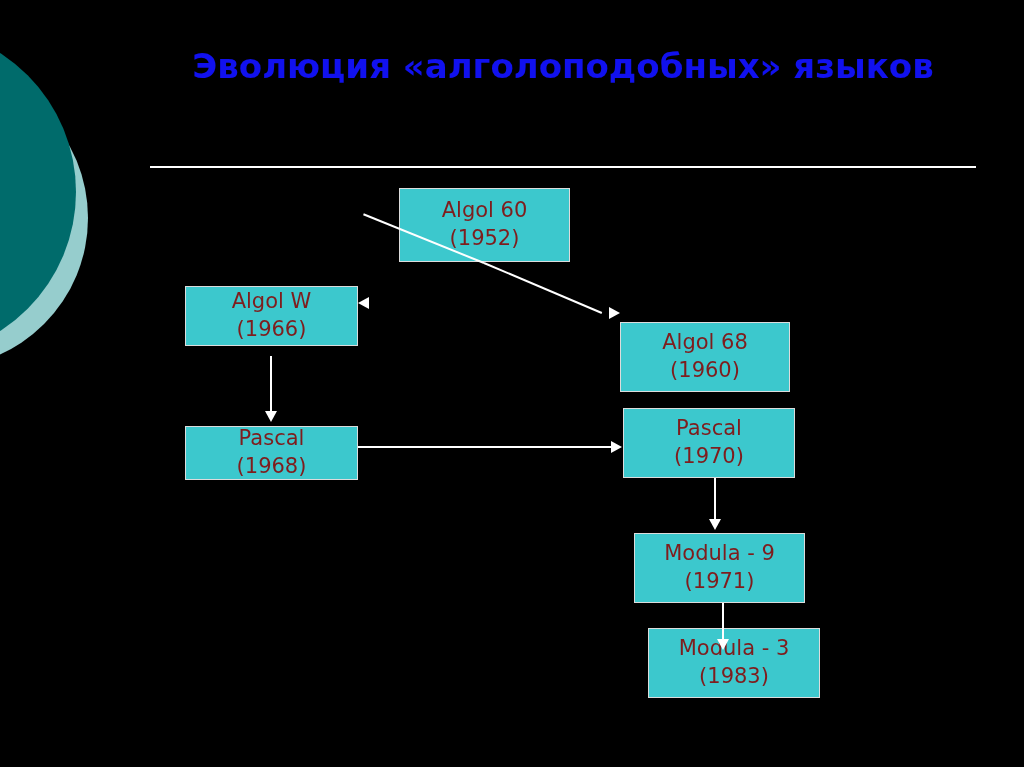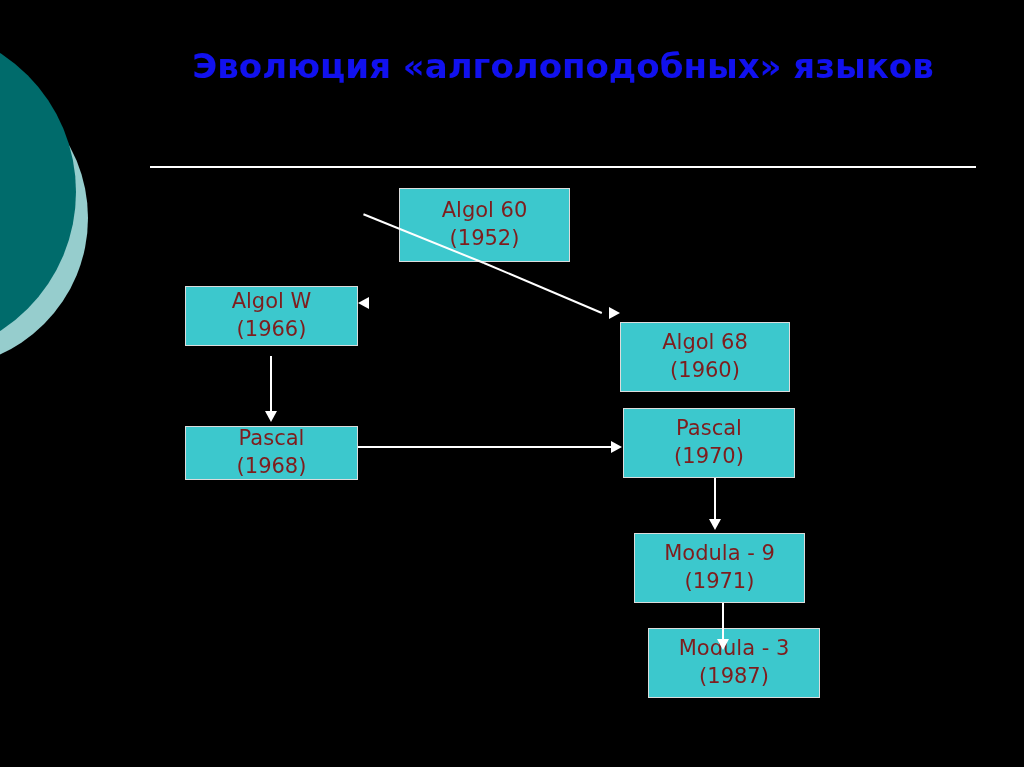--- a/index.html
+++ b/index.html
@@ -152,21 +152,21 @@
     <span class="node-year">(1970)</span>
   </div>
 
   <div class="node" id="node-modula2" style="left:634px; top:533px; width:171px; height:70px;">
     <span class="node-name">Modula - 9</span>
     <span class="node-year">(1971)</span>
   </div>
 
   <div class="node" id="node-modula3" style="left:640px; top:628px; width:172px; height:70px;margin-left:8px;">
     <span class="node-name">Modula - 3</span>
-    <span class="node-year">(1987)</span>
+    <span class="node-year">(1983)</span>
   </div>
 
   <div class="conn-diag" id="edge-algol60-algolw" style="left:484px; top:262px; width:130px; transform: rotate(202deg);"></div>
   <div class="arrowhead arrow-left" id="arrow-algolw" style="left:358px; top:297px;"></div>
 
   <div class="conn-diag" id="edge-algol60-algol68" style="left:484px; top:262px; width:128px; transform: rotate(23deg);"></div>
   <div class="arrowhead arrow-right" id="arrow-algol68" style="left:609px; top:307px;"></div>
 
   <div class="conn" id="edge-algolw-pascal" style="left:270px; top:356px; width:2px; height:57px;"></div>
   <div class="arrowhead arrow-down" id="arrow-pascal" style="left:265px; top:411px;"></div>

